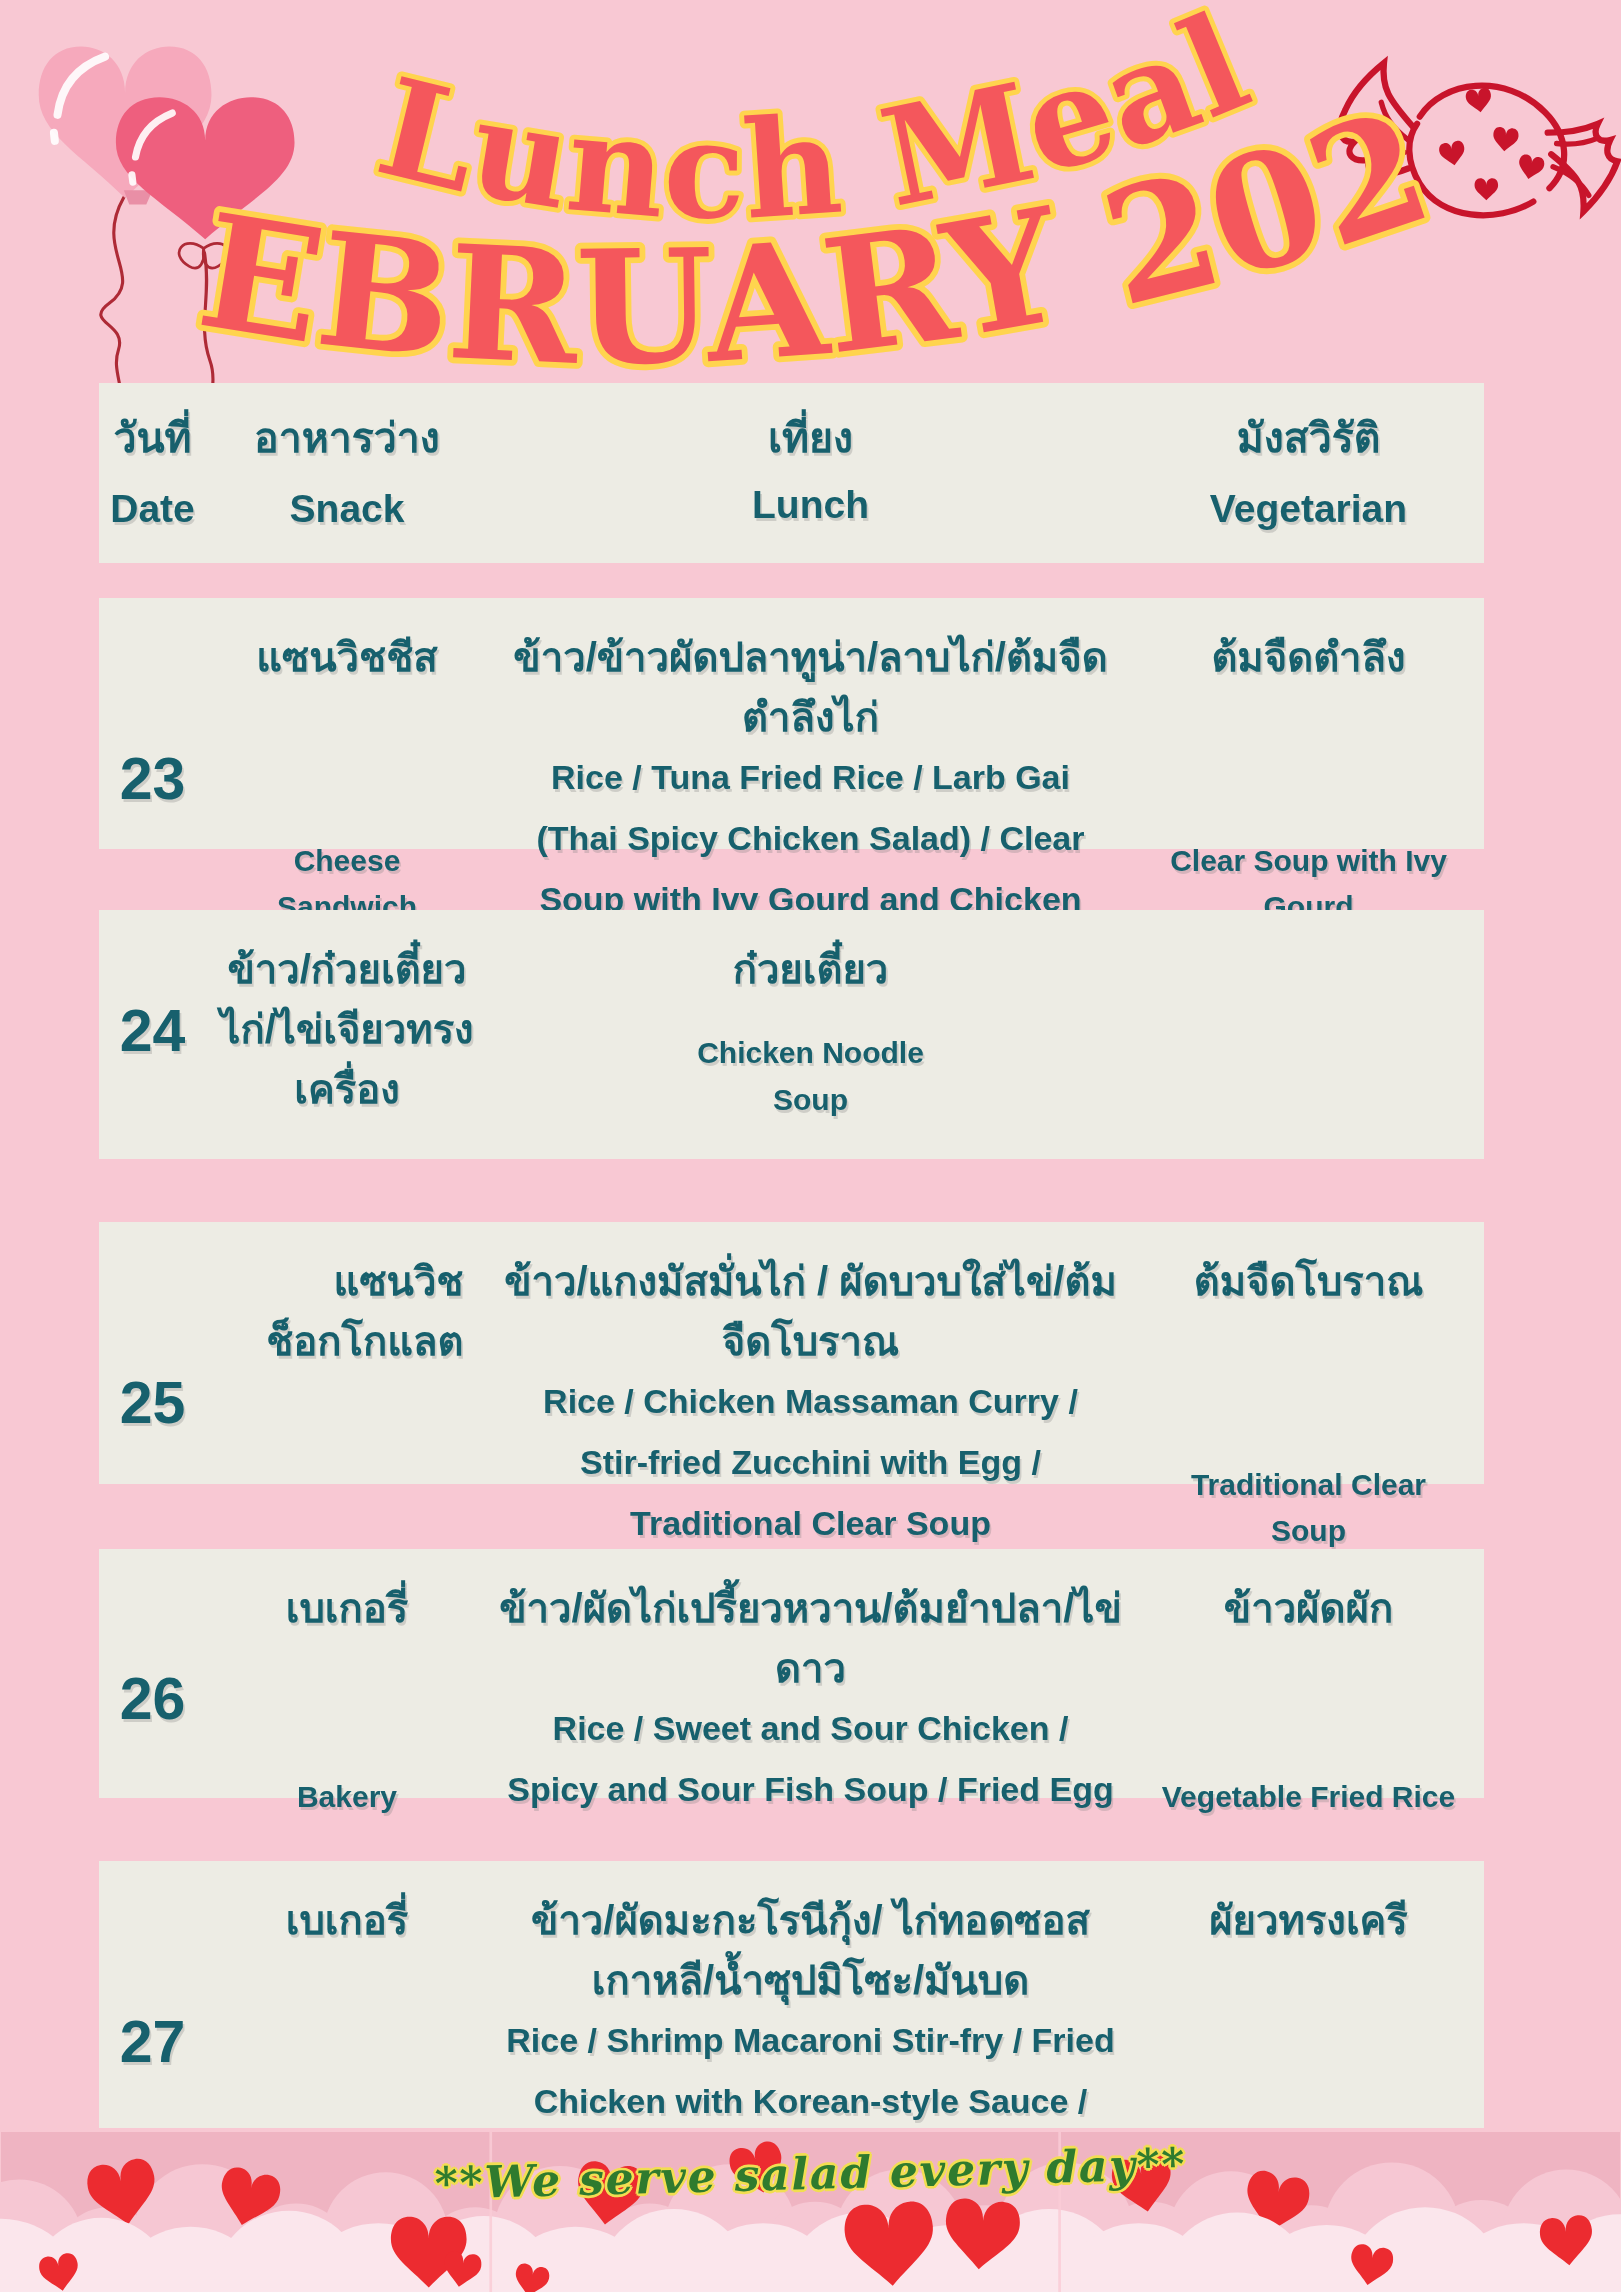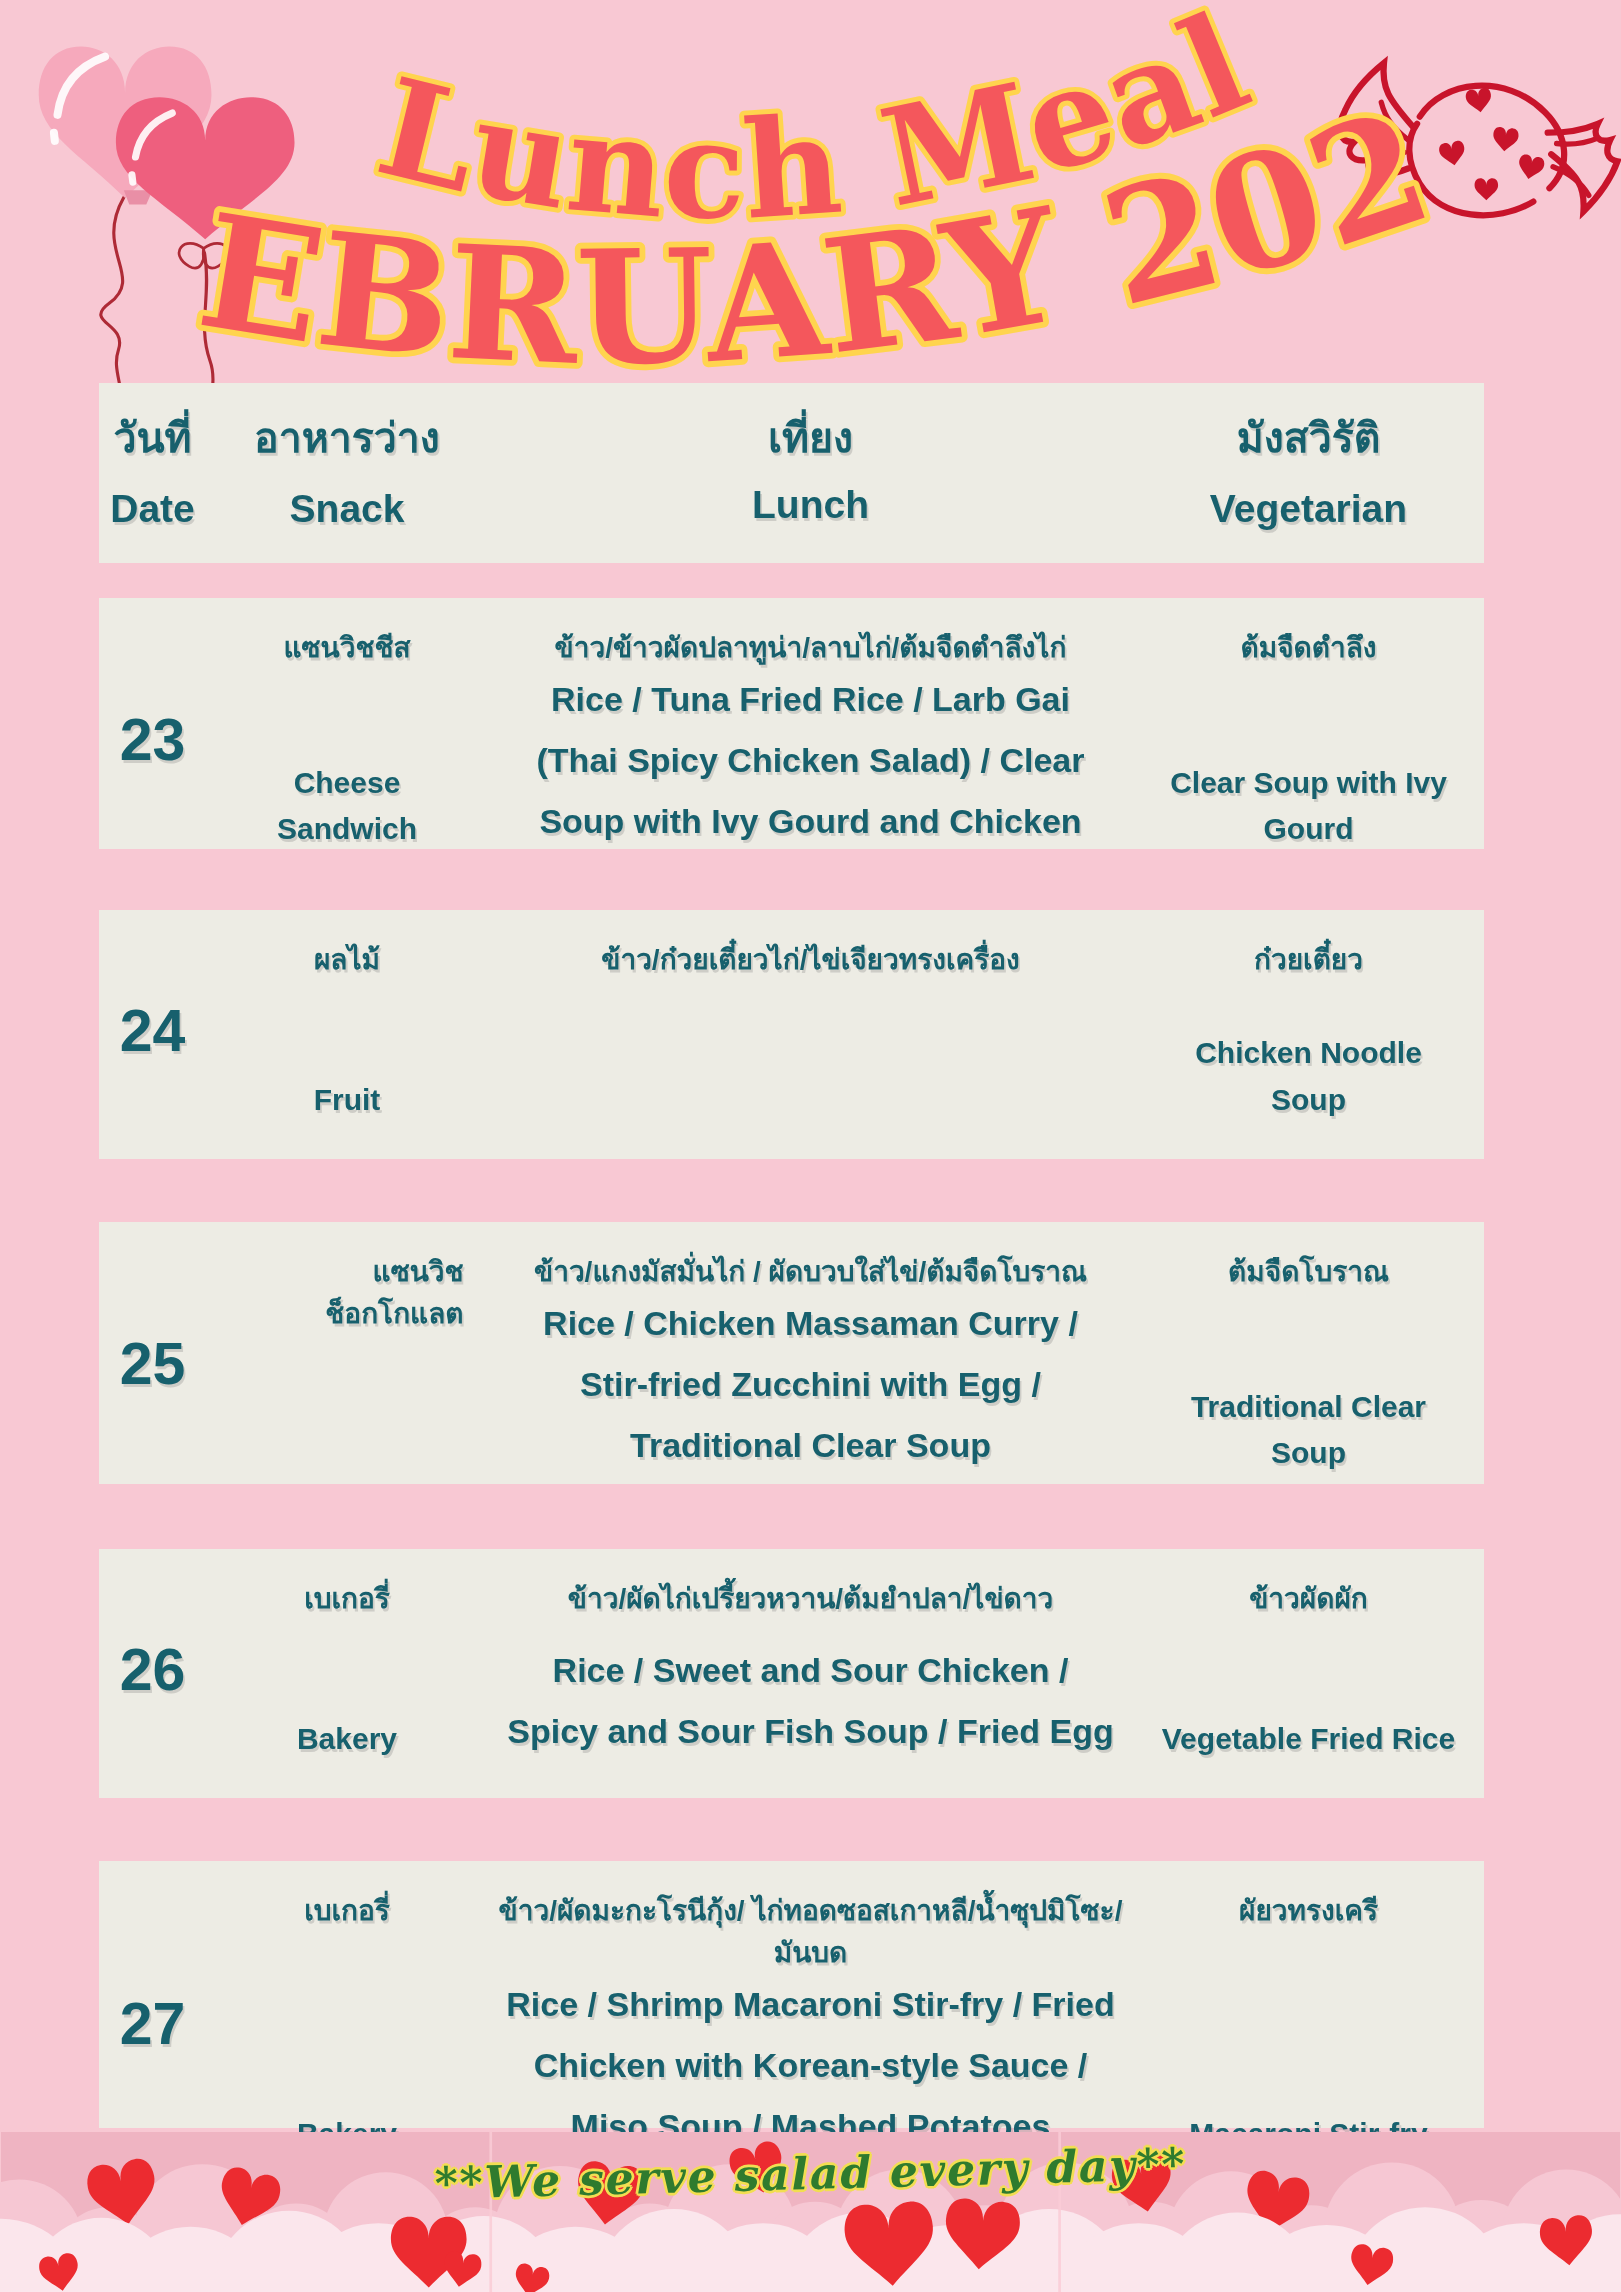--- a/index.html
+++ b/index.html
@@ -36,21 +36,21 @@
     color:#17606D;
     text-align:center;
   }
   .cell{
     display:flex;flex-direction:column;
     justify-content:space-between;align-items:center;
     padding:29px 5.4px 36px 5.4px;box-sizing:border-box;
   }
   .cell.date{justify-content:center;}
   .thai{
-    font-size:28px;font-weight:bold;line-height:1.5;
+    font-size:40px;font-weight:bold;line-height:1.5;
     text-shadow:1.8px 2.7px 0 rgba(125,125,125,0.28);
   }
   .eng{
     font-size:30px;font-weight:bold;line-height:1.55;
     text-shadow:1.8px 2.7px 0 rgba(125,125,125,0.28);
   }
   .eng:empty{display:none;}
   .lunch .eng{font-size:34px;line-height:1.8;max-width:609px;}
   .snack .thai{max-width:233px;text-align:right;}
   .snack .eng{max-width:206px;}
@@ -182,24 +182,20 @@
     </div>
     <div class="cell veg">
       <div class="thai">ต้มจืดตำลึง</div>
       <div class="eng">Clear Soup with Ivy Gourd</div>
     </div>
   </section>
 
   <section class="card" style="top:910px;height:249px;">
     <div class="cell date">
       <span class="date-num">24</span>
-    </div>
-    <div class="cell snack">
-      <div class="thai">ผลไม้</div>
-      <div class="eng">Fruit</div>
     </div>
     <div class="cell lunch">
       <div class="thai">ข้าว/ก๋วยเตี๋ยวไก่/ไข่เจียวทรงเครื่อง</div>
     </div>
     <div class="cell veg">
       <div class="thai">ก๋วยเตี๋ยว</div>
       <div class="eng">Chicken Noodle Soup</div>
     </div>
   </section>
 

